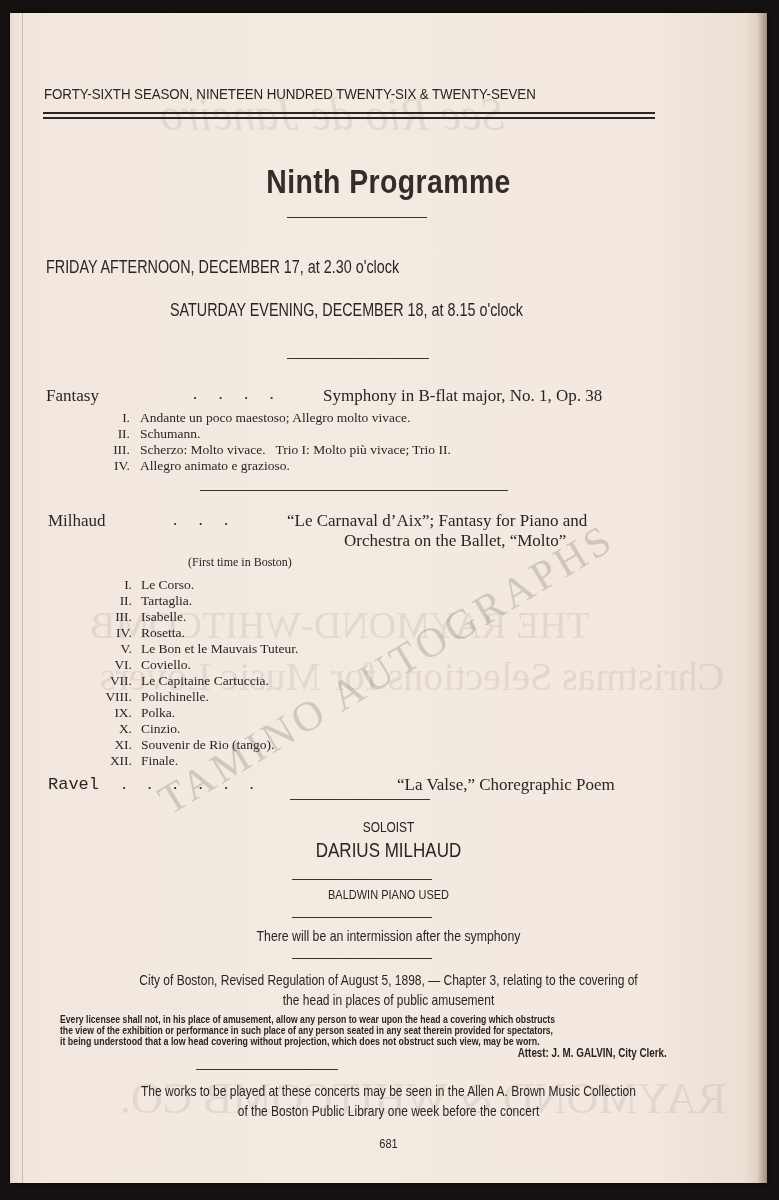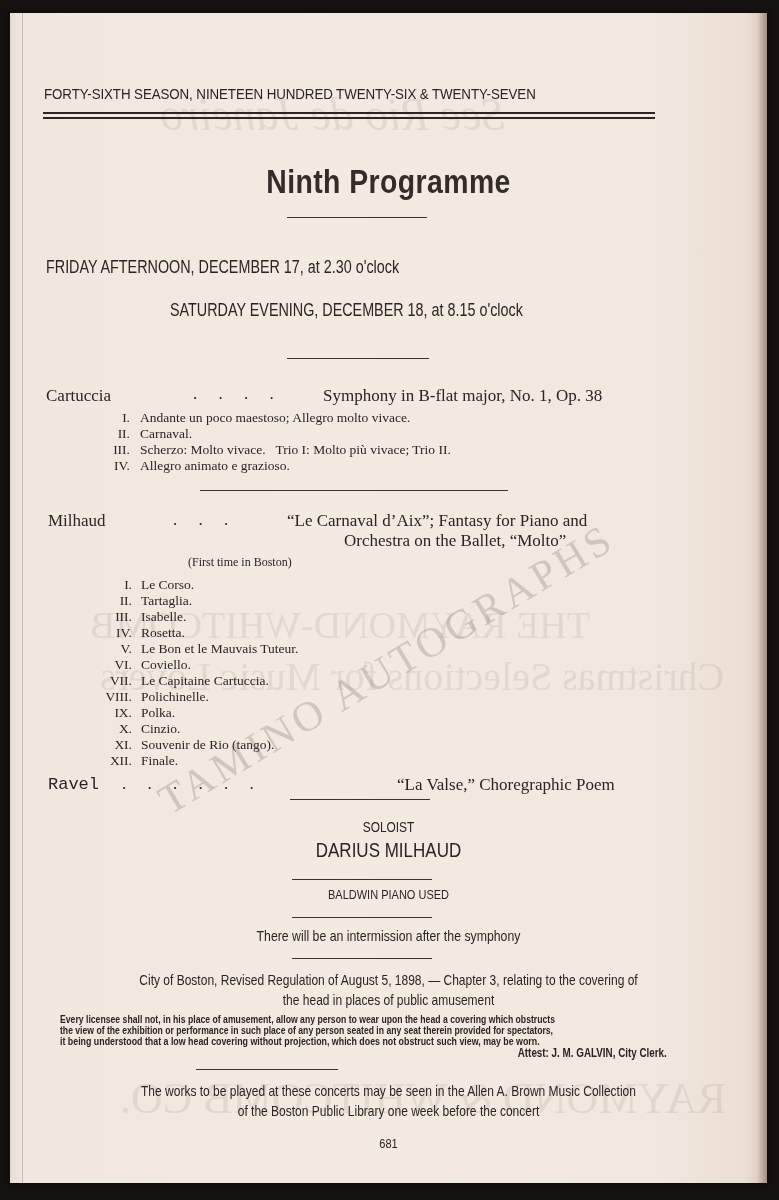--- a/index.html
+++ b/index.html
@@ -76,31 +76,31 @@
   <div class="abs double-rule2"></div>
 
   <div class="abs title center">Ninth Programme</div>
   <div class="abs rule" style="left:277px; top:204px; width:140px;"></div>
 
   <div class="abs perf" style="left:36px; top:244px;">FRIDAY AFTERNOON, DECEMBER 17, at 2.30 o'clock</div>
   <div class="abs perf" style="left:160px; top:287px;">SATURDAY EVENING, DECEMBER 18, at 8.15 o'clock</div>
   <div class="abs rule" style="left:277px; top:345px; width:142px;"></div>
 
   <div>
-    <div class="composer" style="left:36px; top:373px;">Cartuccia</div>
+    <div class="composer" style="left:36px; top:373px;">Fantasy</div>
     <div class="dots" style="left:183px; top:371px; white-space:pre;">.     .     .     .</div>
     <div class="composer" style="left:313px; top:373px; white-space:nowrap;">Symphony in B-flat major, No. 1, Op. 38</div>
 
     <div class="mvt" style="left:60px; top:397px;">
       <span class="num" style="left:0;">I.</span>
       <span class="txt" style="left:70px;text-align:right;">Andante un poco maestoso; Allegro molto vivace.</span>
     </div>
     <div class="mvt" style="left:60px; top:413px;">
       <span class="num" style="left:0;">II.</span>
-      <span class="txt" style="left:70px;">Carnaval.</span>
+      <span class="txt" style="left:70px;">Schumann.</span>
     </div>
     <div class="mvt" style="left:60px; top:429px;">
       <span class="num" style="left:0;">III.</span>
       <span class="txt" style="left:70px; white-space:pre;">Scherzo: Molto vivace.   Trio I: Molto più vivace; Trio II.</span>
     </div>
     <div class="mvt" style="left:60px; top:445px;">
       <span class="num" style="left:0;">IV.</span>
       <span class="txt" style="left:70px;">Allegro animato e grazioso.</span>
     </div>
   </div>

